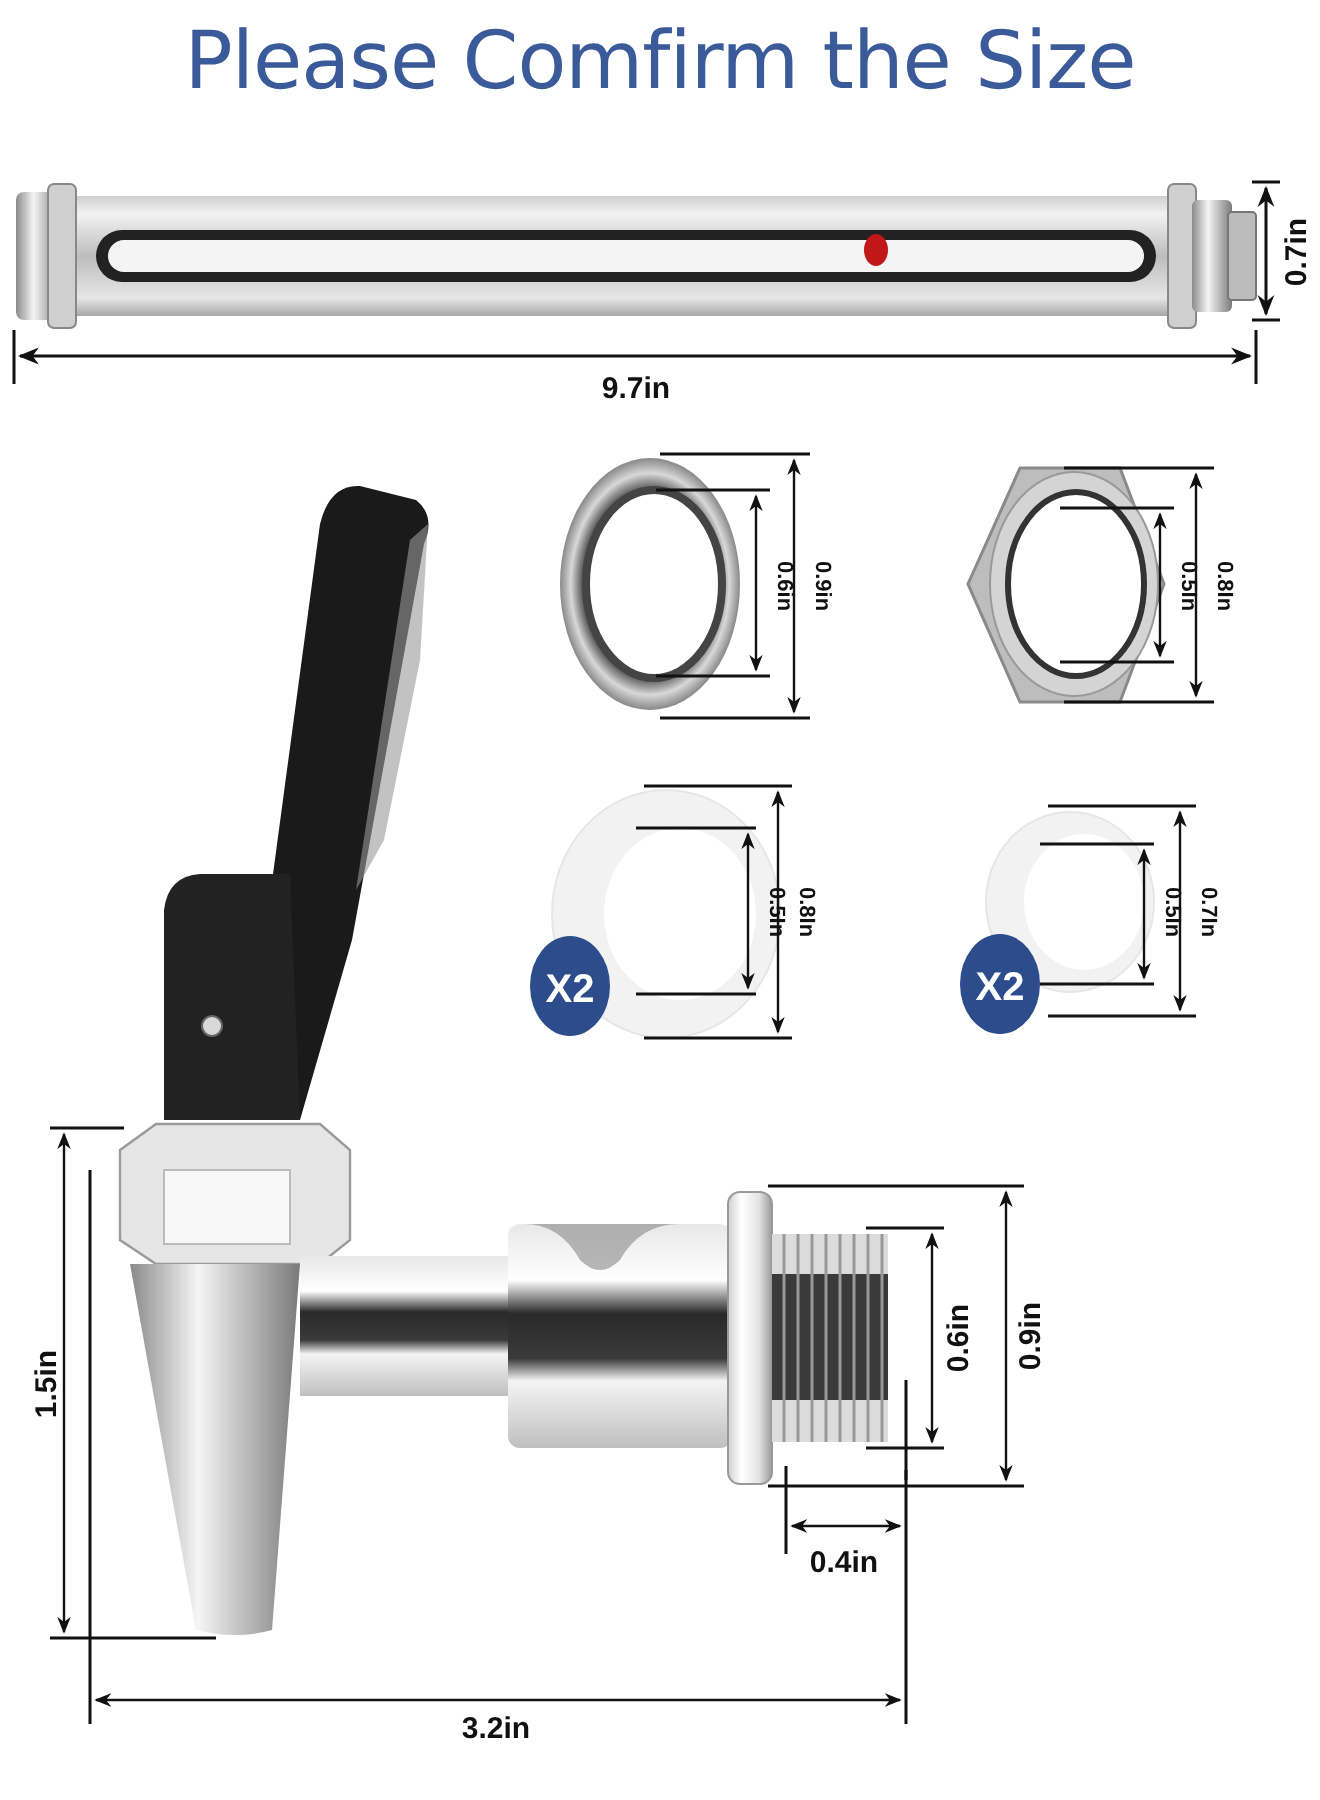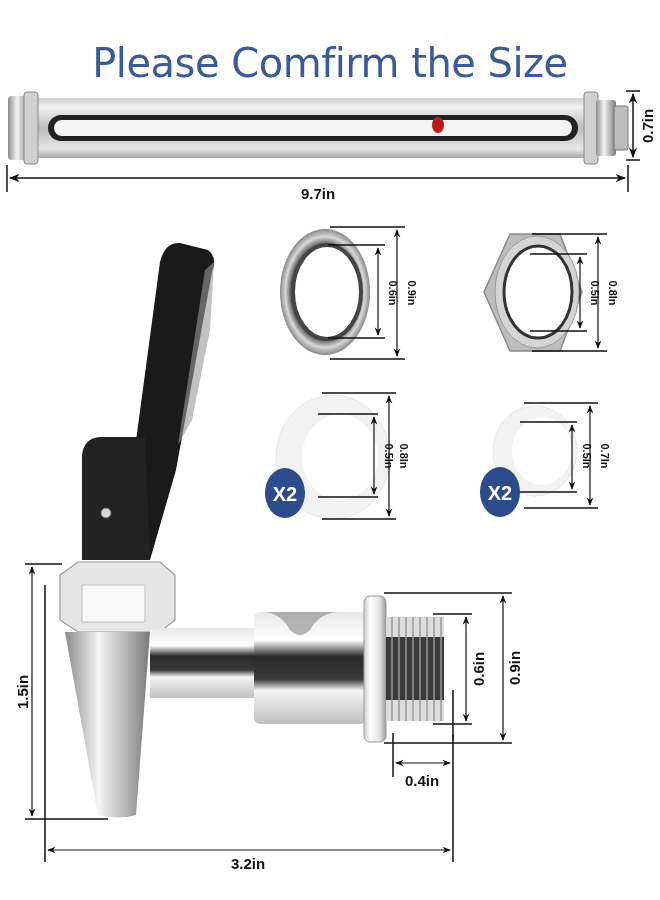--- a/index.html
+++ b/index.html
@@ -1,20 +1,20 @@
 <!DOCTYPE html>
 <html><head>
 <meta charset="utf-8">
 <style>
   html, body { margin: 0; padding: 0; background: #ffffff; }
   body { width: 660px; height: 900px; position: relative; overflow: hidden; font-family: "Liberation Sans", sans-serif; }
   .title {
     position: absolute; left: 0; top: 8px; width: 660px; text-align: center;
     font-family: "DejaVu Sans", sans-serif; font-size: 40px; font-weight: normal;
-    color: #3a5a9a; letter-spacing: -0.5px; margin-top: 32px;
+    color: #3a5a9a; letter-spacing: -0.5px;
   }
   svg.stage { position: absolute; left: 0; top: 0; }
   .dim-label { font-family: "Liberation Sans", sans-serif; font-weight: bold; fill: #111; }
   .badge-text { font-family: "Liberation Sans", sans-serif; font-weight: bold; fill: #fff; }
 </style>
 </head>
 <body>
 
 <div class="title">Please Comfirm the Size</div>
 

